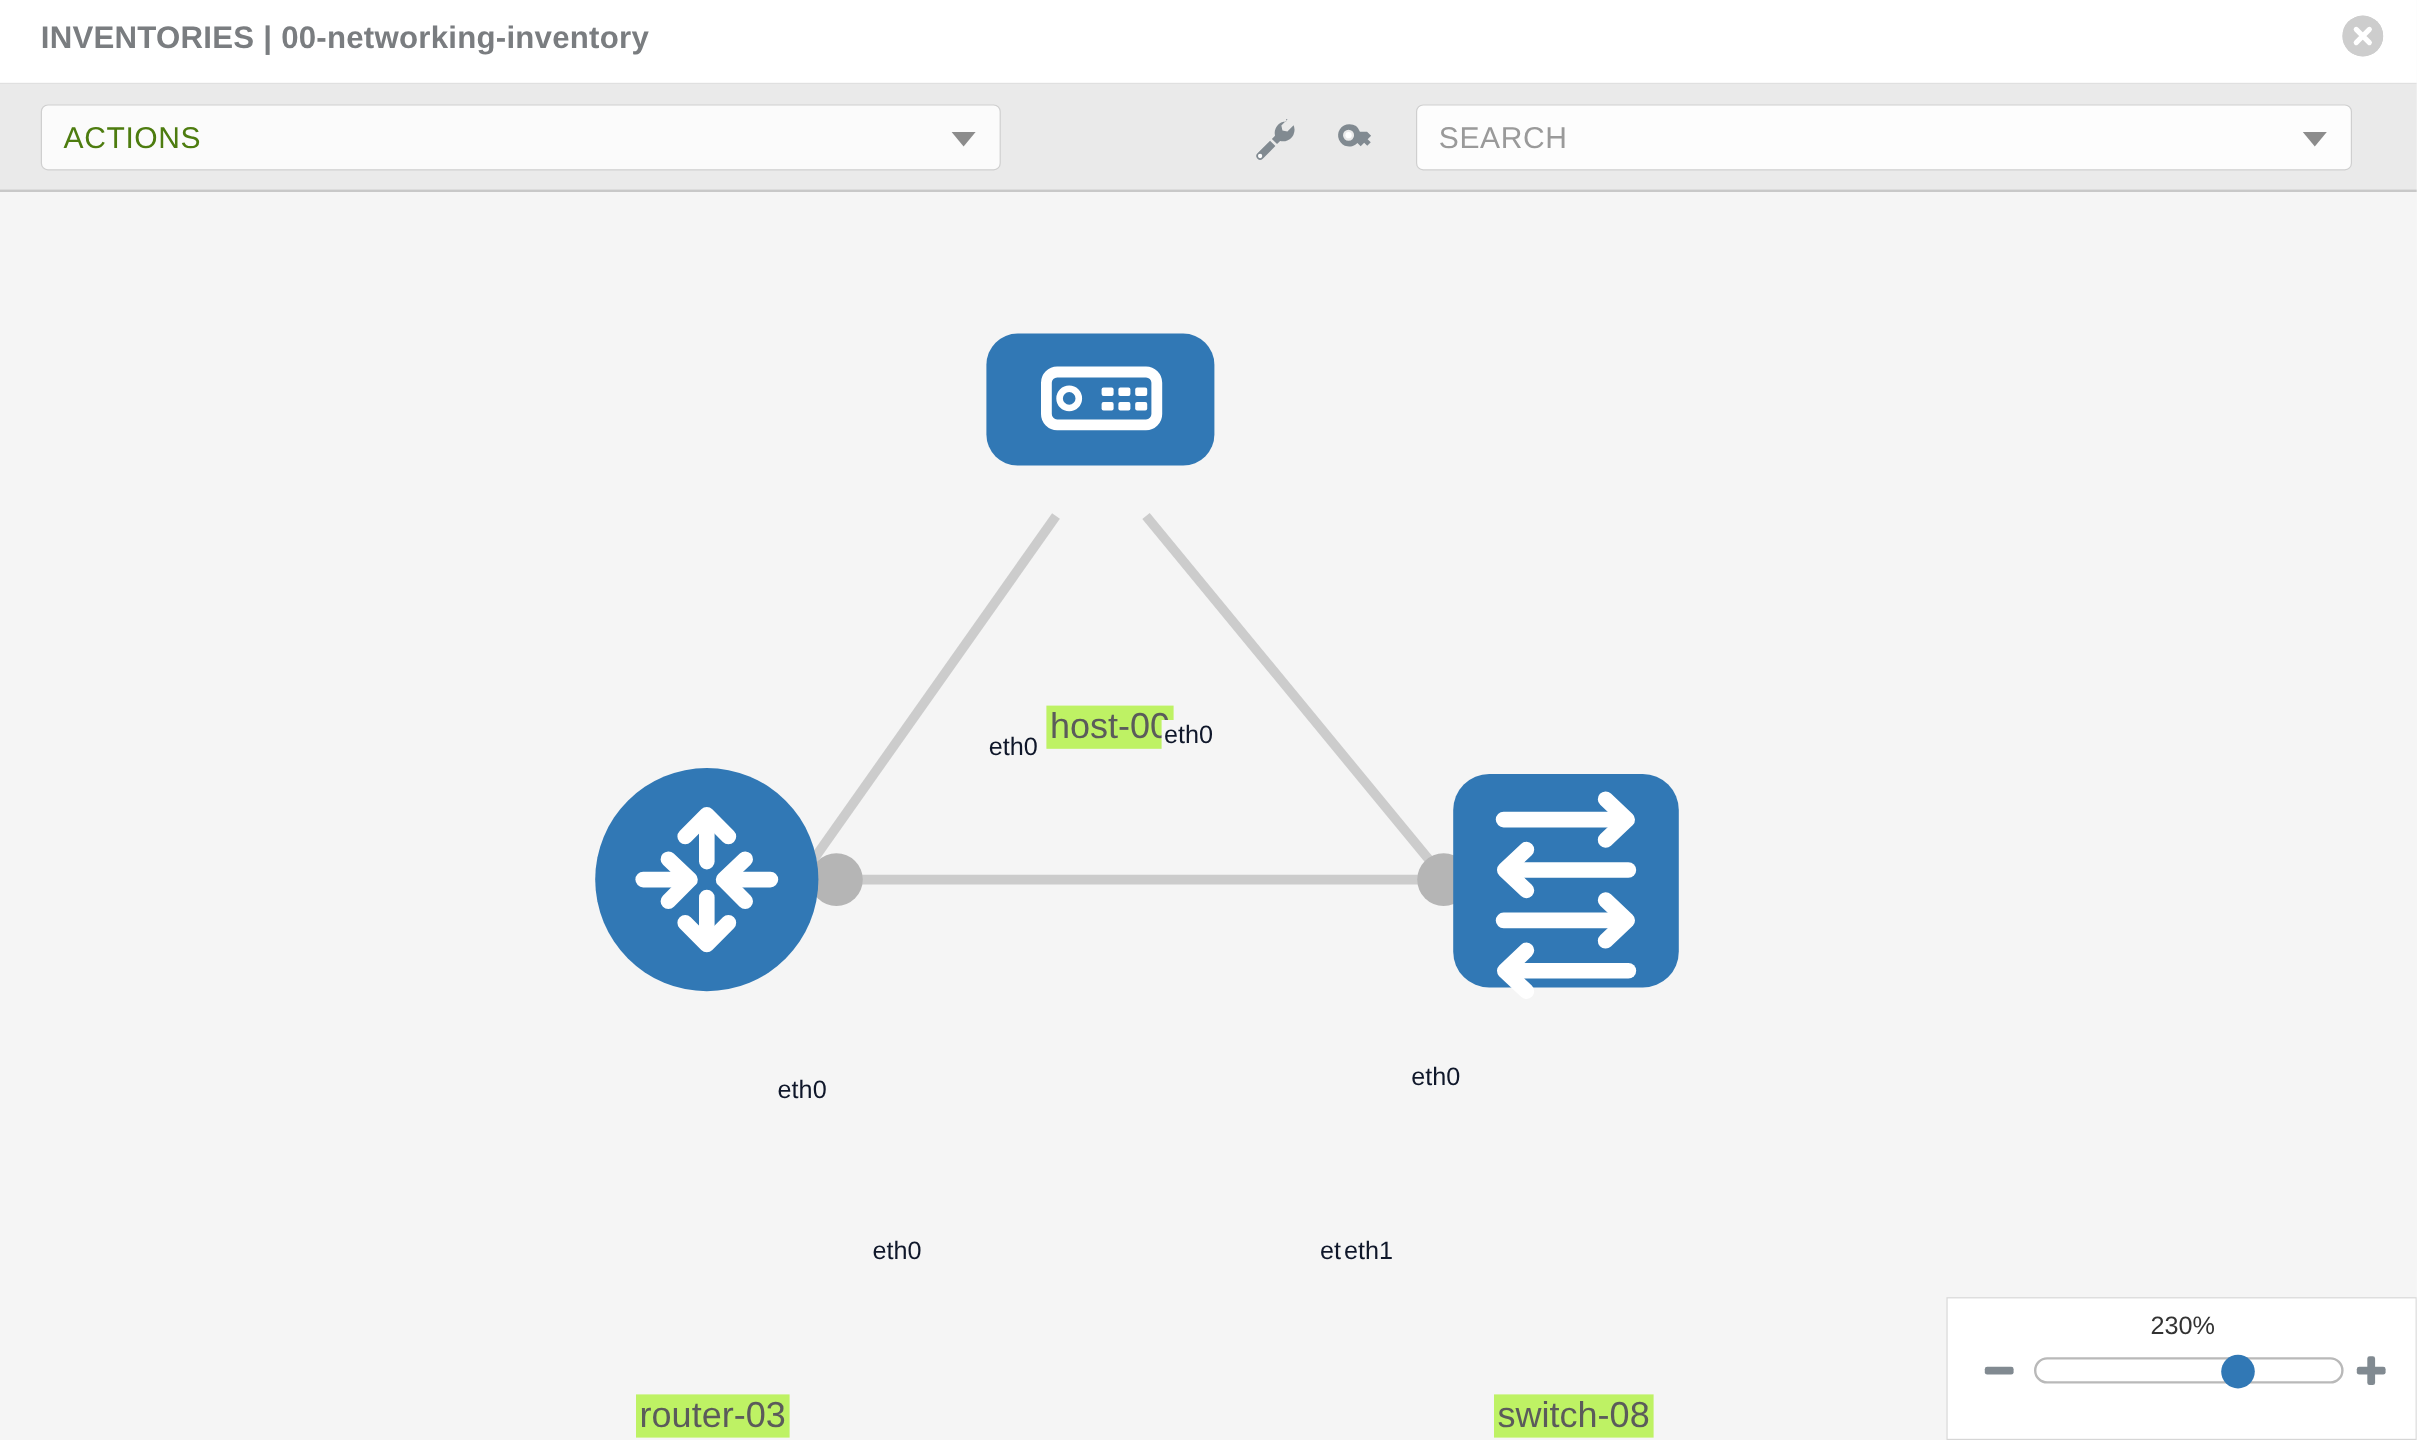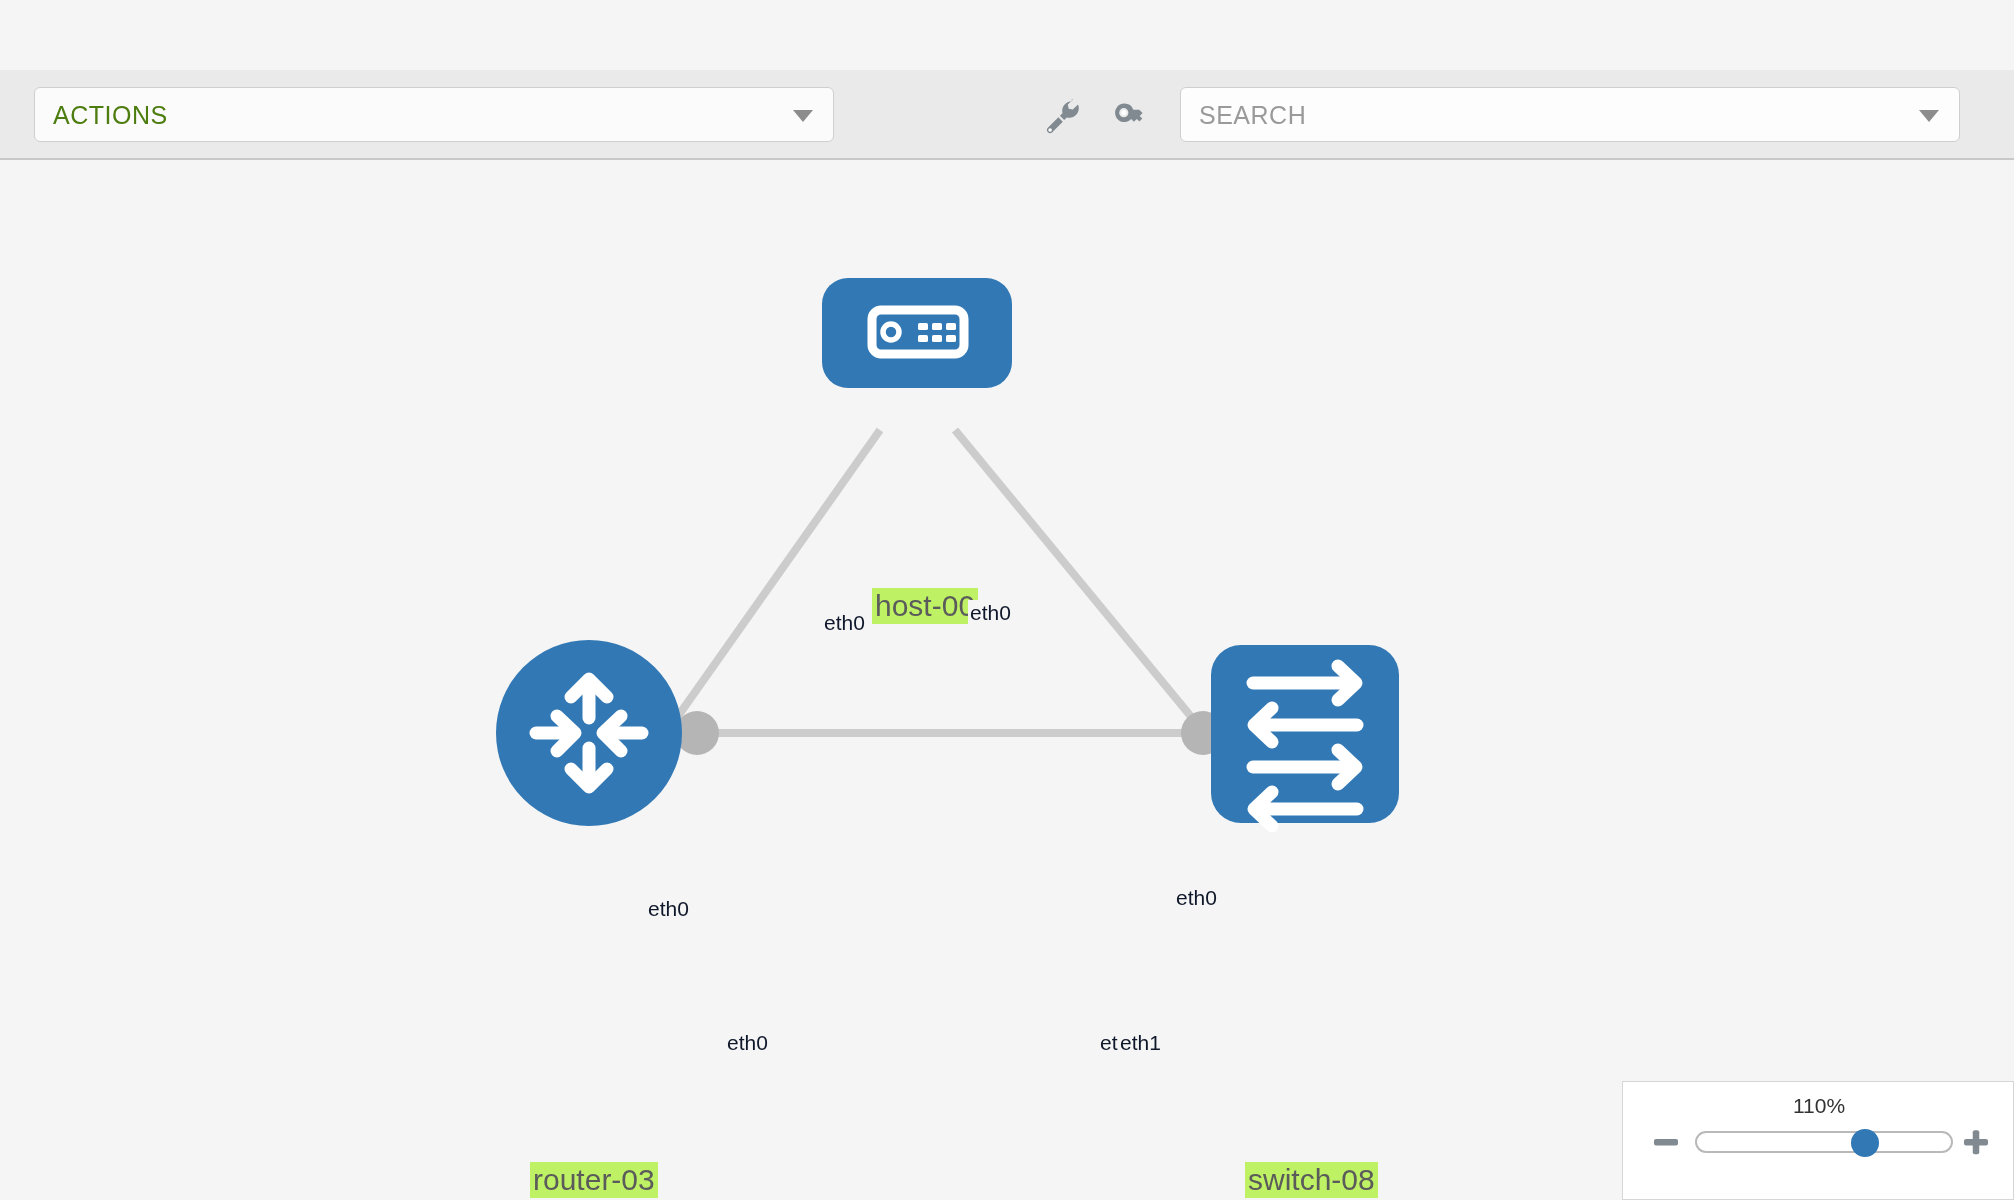--- a/index.html
+++ b/index.html
@@ -207,20 +207,29 @@
     border-radius: 50%;
     background: #3178b5;
     cursor: pointer;
   }
 </style>
 </head>
 <body>
 
 <div id="app">
 
+  <div class="header">
+    <div class="header-title">INVENTORIES | 00-networking-inventory</div>
+    <div class="close-btn">
+      <svg width="34" height="34" viewBox="0 0 34 34">
+        <circle cx="17" cy="17" r="17" fill="#cdcdcd"></circle>
+        <path d="M11.5 11.5 L22.5 22.5 M22.5 11.5 L11.5 22.5" stroke="#ffffff" stroke-width="4.2" stroke-linecap="round"></path>
+      </svg>
+    </div>
+  </div>
 
   <div class="toolbar">
 
     <div class="actions-select">
       <span class="label">ACTIONS</span>
       <span class="caret"></span>
     </div>
 
     <div class="tool-icon wrench">
       <svg width="44" height="44" viewBox="0 0 44 44">
@@ -323,21 +332,21 @@
 
     <div class="port-label" style="left:646px; top:736px;">eth0</div>
     <div class="port-label" style="left:1174px; top:725px;">eth0</div>
 
     <div class="port-label" style="left:725px; top:870px;">eth0</div>
     <div class="port-label" style="left:1098px; top:870px;">eth</div>
     <div class="port-label" style="left:1118px; top:870px;text-align:right;">eth1</div>
   </div>
 
   <div class="zoom-panel">
-    <div class="zoom-level">110%</div>
+    <div class="zoom-level">230%</div>
 
     <div class="zoom-minus">
       <svg width="30" height="30" viewBox="0 0 30 30">
         <rect x="3" y="12" width="24" height="6.5" rx="2" fill="#818a91"></rect>
       </svg>
     </div>
 
     <div class="zoom-track"></div>
     <div class="zoom-thumb" id="zoom-thumb" style="left: 228.4px;"></div>
 

